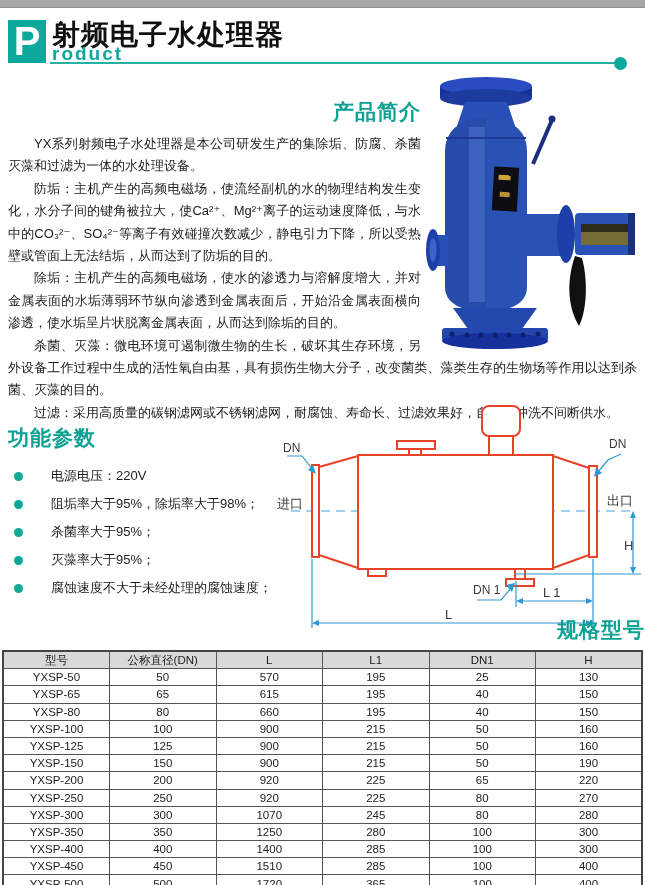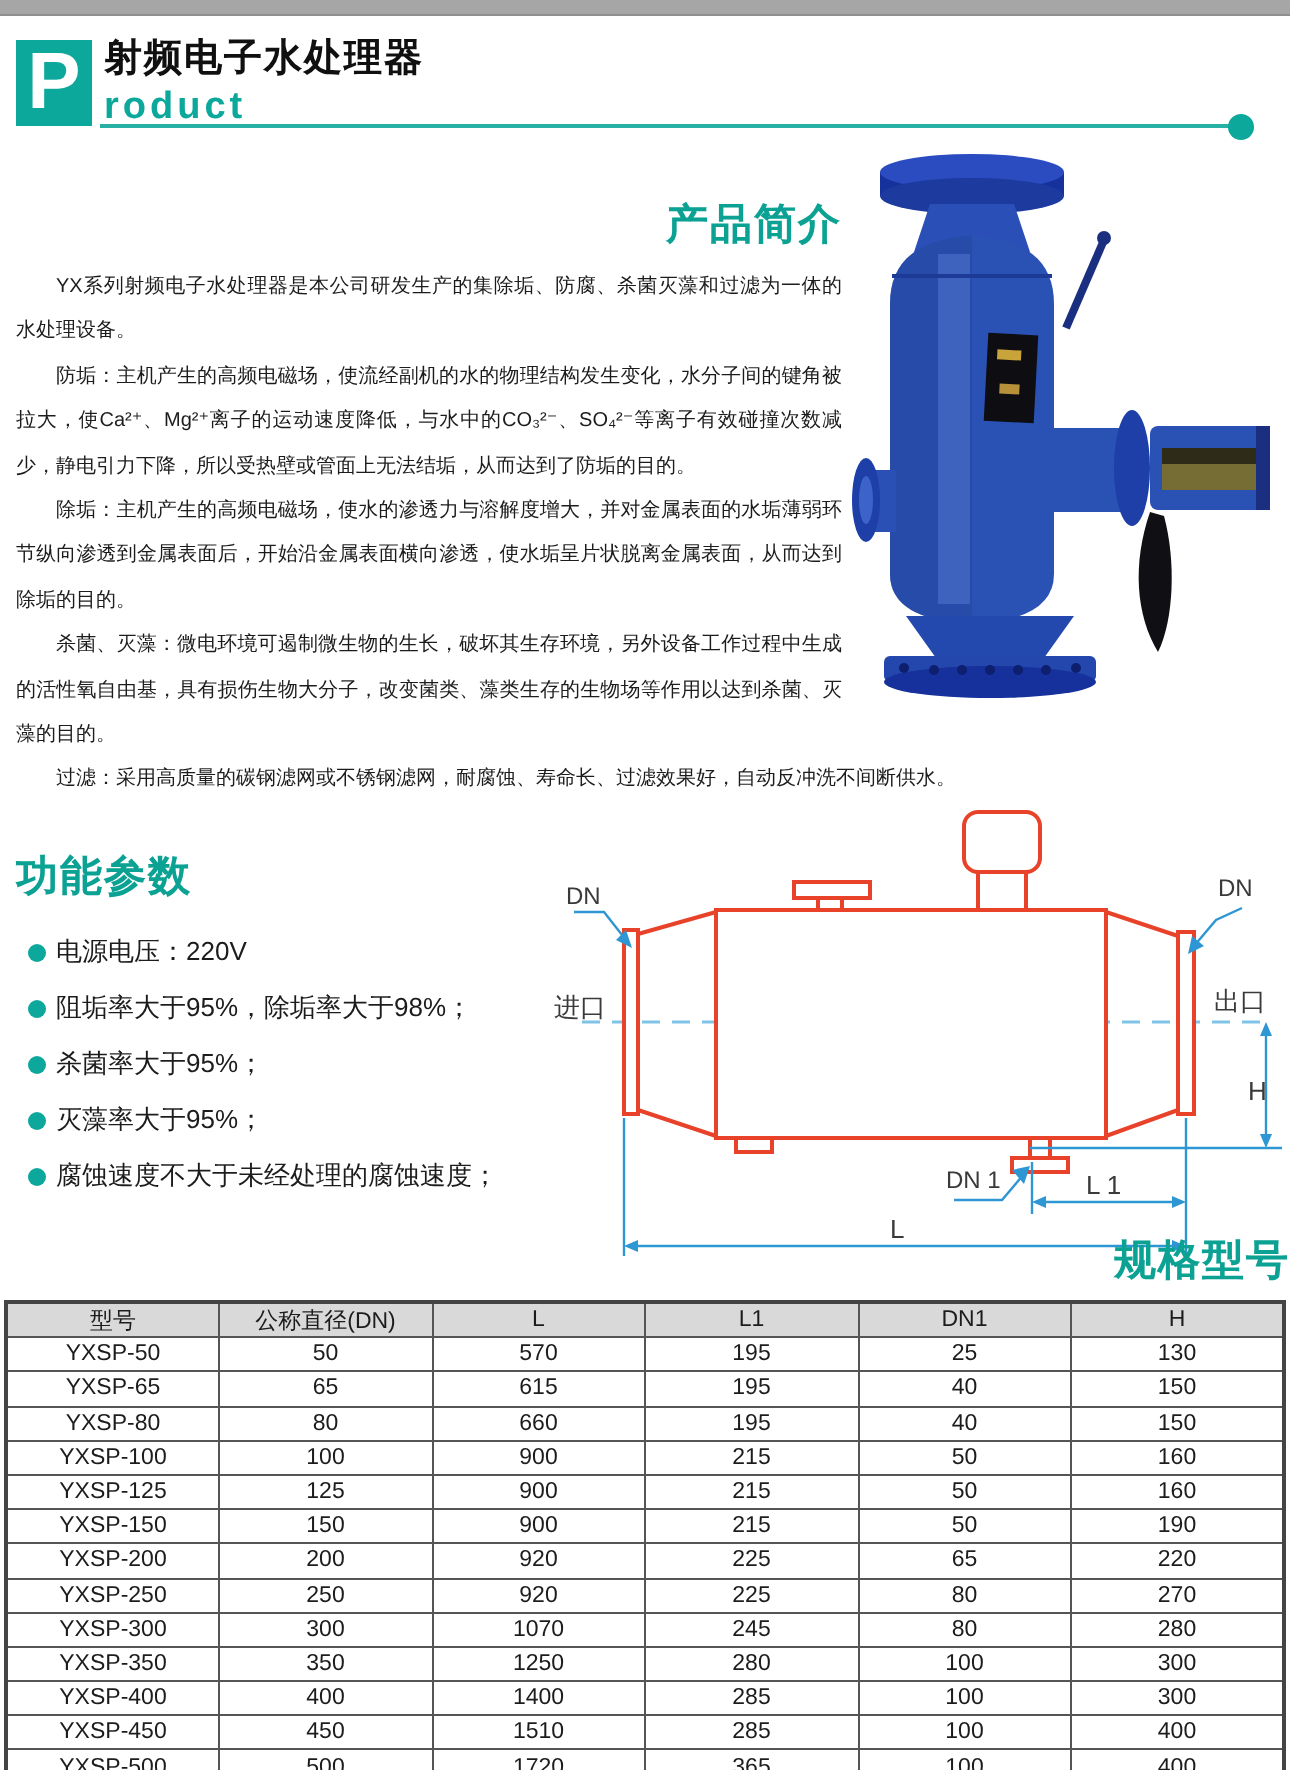--- a/index.html
+++ b/index.html
@@ -2,36 +2,36 @@
 <html><head>
 <meta charset="utf-8">
 <style>
   html,body{margin:0;padding:0;background:#fff;}
   .page{position:relative;width:645px;height:885px;background:#fff;overflow:hidden;
         font-family:"Liberation Sans","DejaVu Sans",sans-serif;color:#222;}
   .topbar{position:absolute;left:0;top:0;width:645px;height:7px;background:#a6a6a6;border-bottom:1px solid #8f8f8f;}
   
   .logo-box{position:absolute;left:8px;top:20px;width:38px;height:43px;background:#0ca89b;
             color:#fff;font-weight:bold;font-size:40px;line-height:43px;text-align:center;}
-  .title-cn{position:absolute;left:52px;top:16px;font-size:19px;font-weight:bold;color:#101010;letter-spacing:1px;margin:0;}
+  .title-cn{position:absolute;left:52px;top:16px;font-size:28px;font-weight:bold;color:#101010;letter-spacing:1px;margin:0;}
   .title-en{position:absolute;left:52px;top:43px;font-size:19px;font-weight:bold;color:#0ca89b;letter-spacing:2px;text-align:center;}
   .header-rule{position:absolute;left:50px;top:62px;width:570px;height:2px;background:#27b1a4;}
   .header-dot{position:absolute;left:614px;top:57px;width:13px;height:13px;border-radius:50%;background:#0ca89b;}
   
   .sec-heading{font-size:21px;font-weight:bold;color:#0ba193;letter-spacing:1px;margin:0 0 7px 0;text-align:right;}
   
   .intro{position:absolute;left:8px;top:98px;width:629px;}
   .photo-float{float:right;width:212px;height:276px;margin:-26px 0 2px 4px;position:relative;}
   .photo-float svg{position:absolute;left:0;top:0;}
-  .intro p{font-size:10px;line-height:22.4px;text-align:justify;text-indent:2em;margin:0;color:#1c1c1c;}
+  .intro p{font-size:13px;line-height:22.4px;text-align:justify;text-indent:2em;margin:0;color:#1c1c1c;}
   
   .features{position:absolute;left:0;top:402px;width:537px;height:228px;padding-left:31px;}
   .features .sec-heading{position:absolute;left:8px;top:22px;}
   .feature-list{position:absolute;left:14px;top:60px;margin:0;padding:0;list-style:none;}
-  .feature-list li{display:flex;align-items:center;height:28px;font-size:13px;color:#1c1c1c;}
+  .feature-list li{display:flex;align-items:center;height:28px;font-size:13px;color:#1c1c1c;gap:23px;}
   .dot{display:inline-block;width:9px;height:9px;border-radius:50%;background:#0ca89b;margin-right:5px;flex:none;}
   .diagram-wrap{position:absolute;left:275px;top:2px;width:370px;height:226px;text-align:center;}
   
   .specs{position:absolute;left:0;top:616px;width:645px;}
   .specs .sec-heading{margin:0 0 6px 5px;}
   .spec-table{border-collapse:collapse;table-layout:fixed;width:641px;margin-left:2px;
               font-size:11.5px;color:#1c1c1c;}
   .spec-table th,.spec-table td{border:1px solid #555;text-align:center;height:16.2px;padding:0;font-weight:normal;}
   .spec-table th{background:#d9d9d9;}
   .spec-table{border:2px solid #444;}

